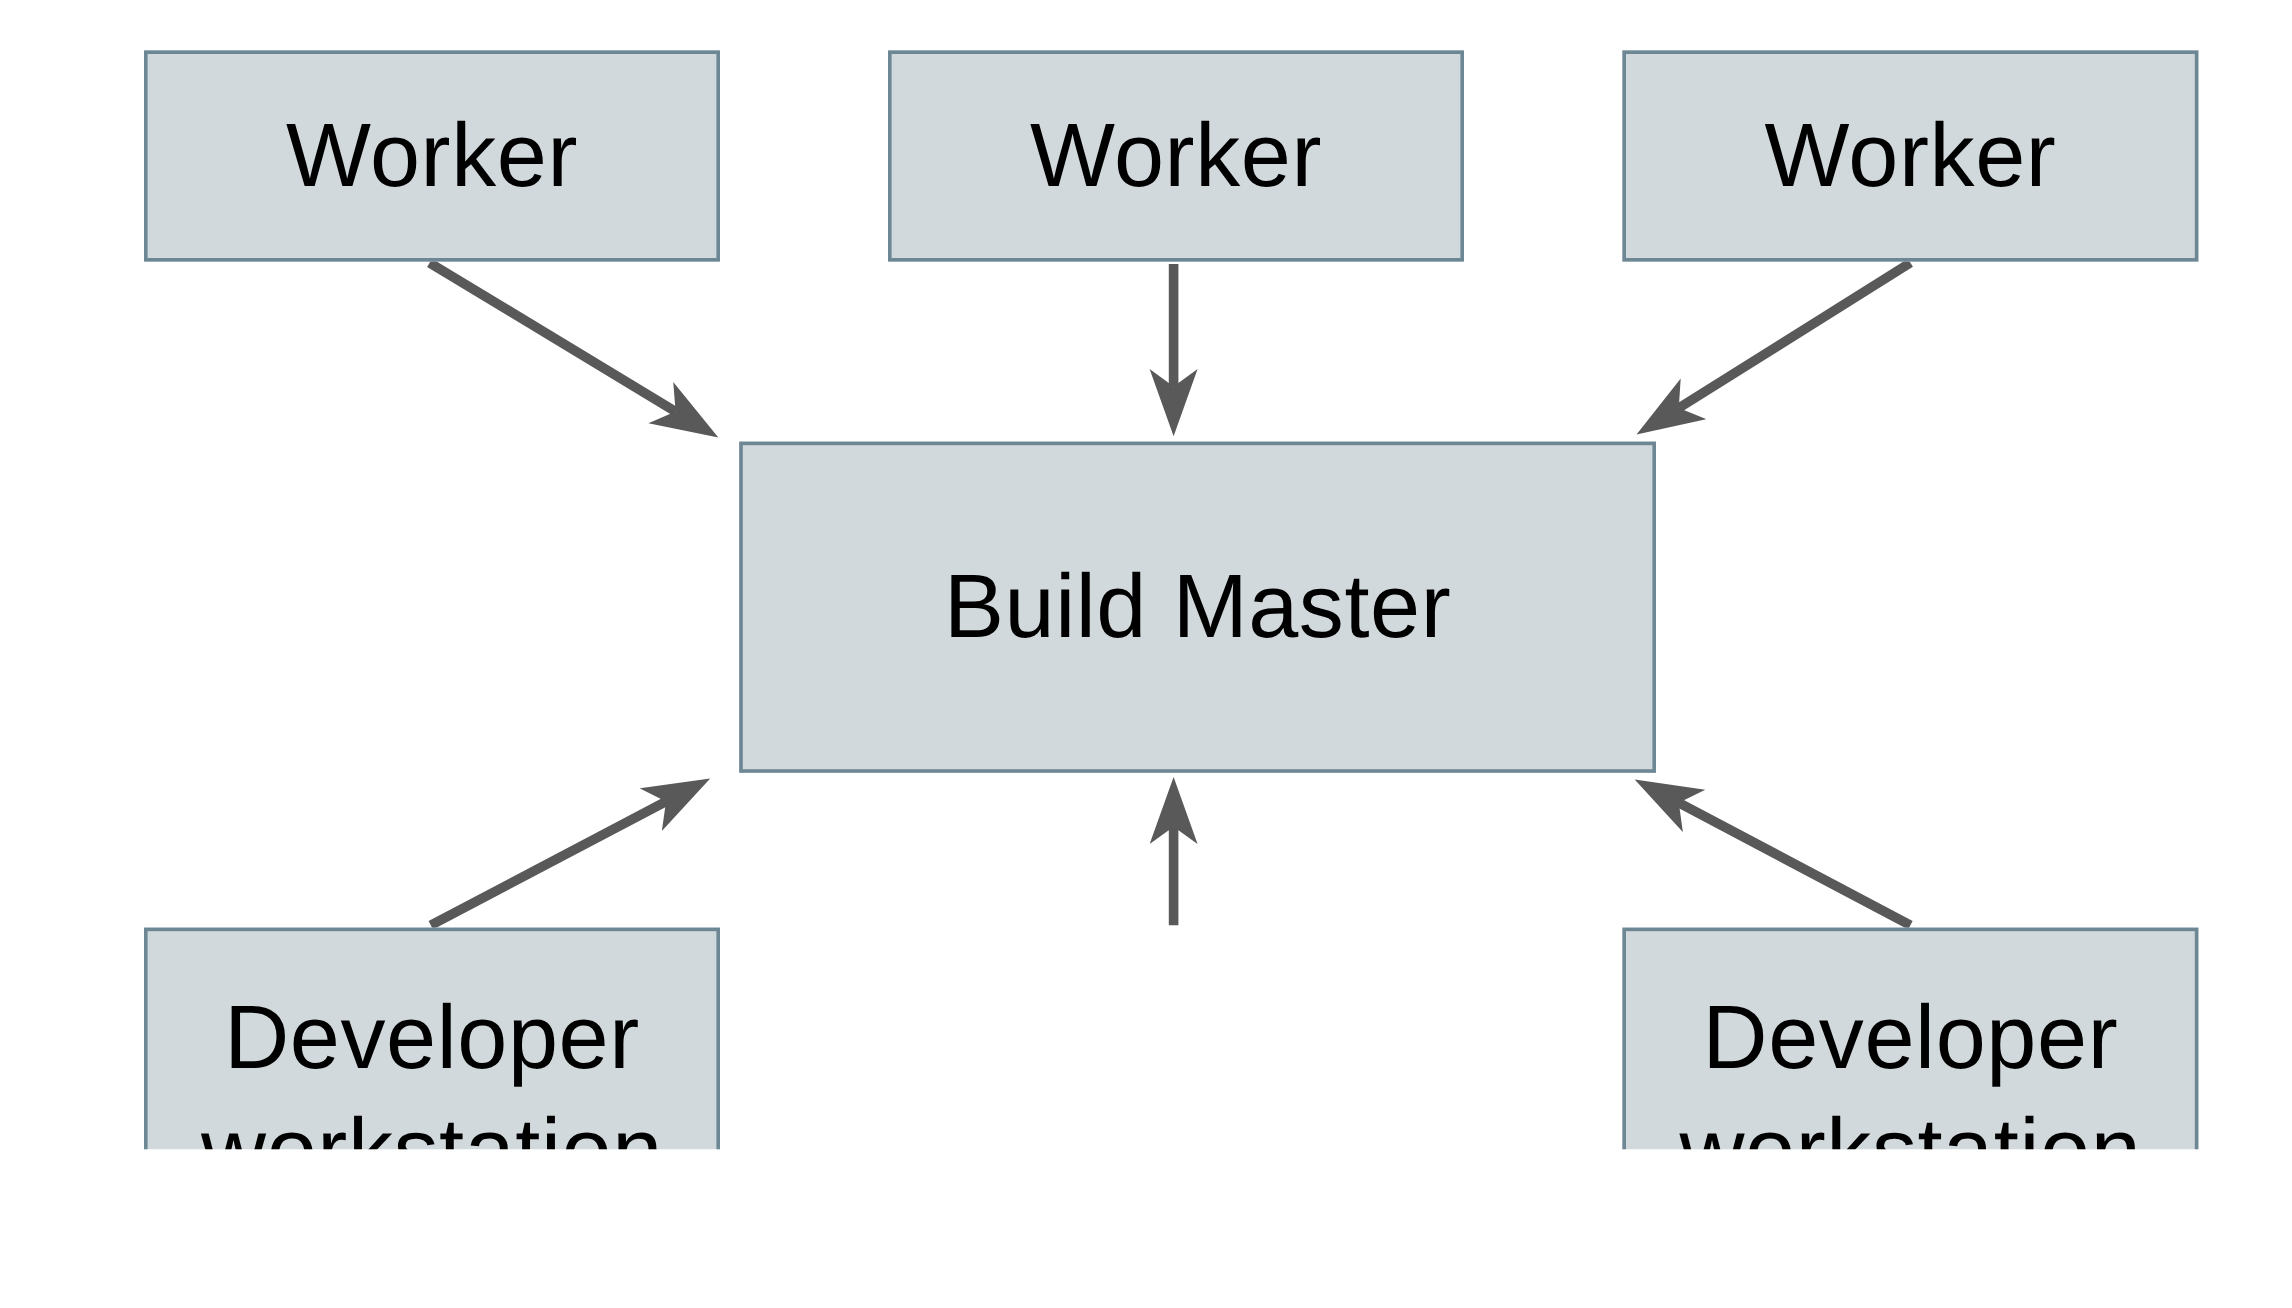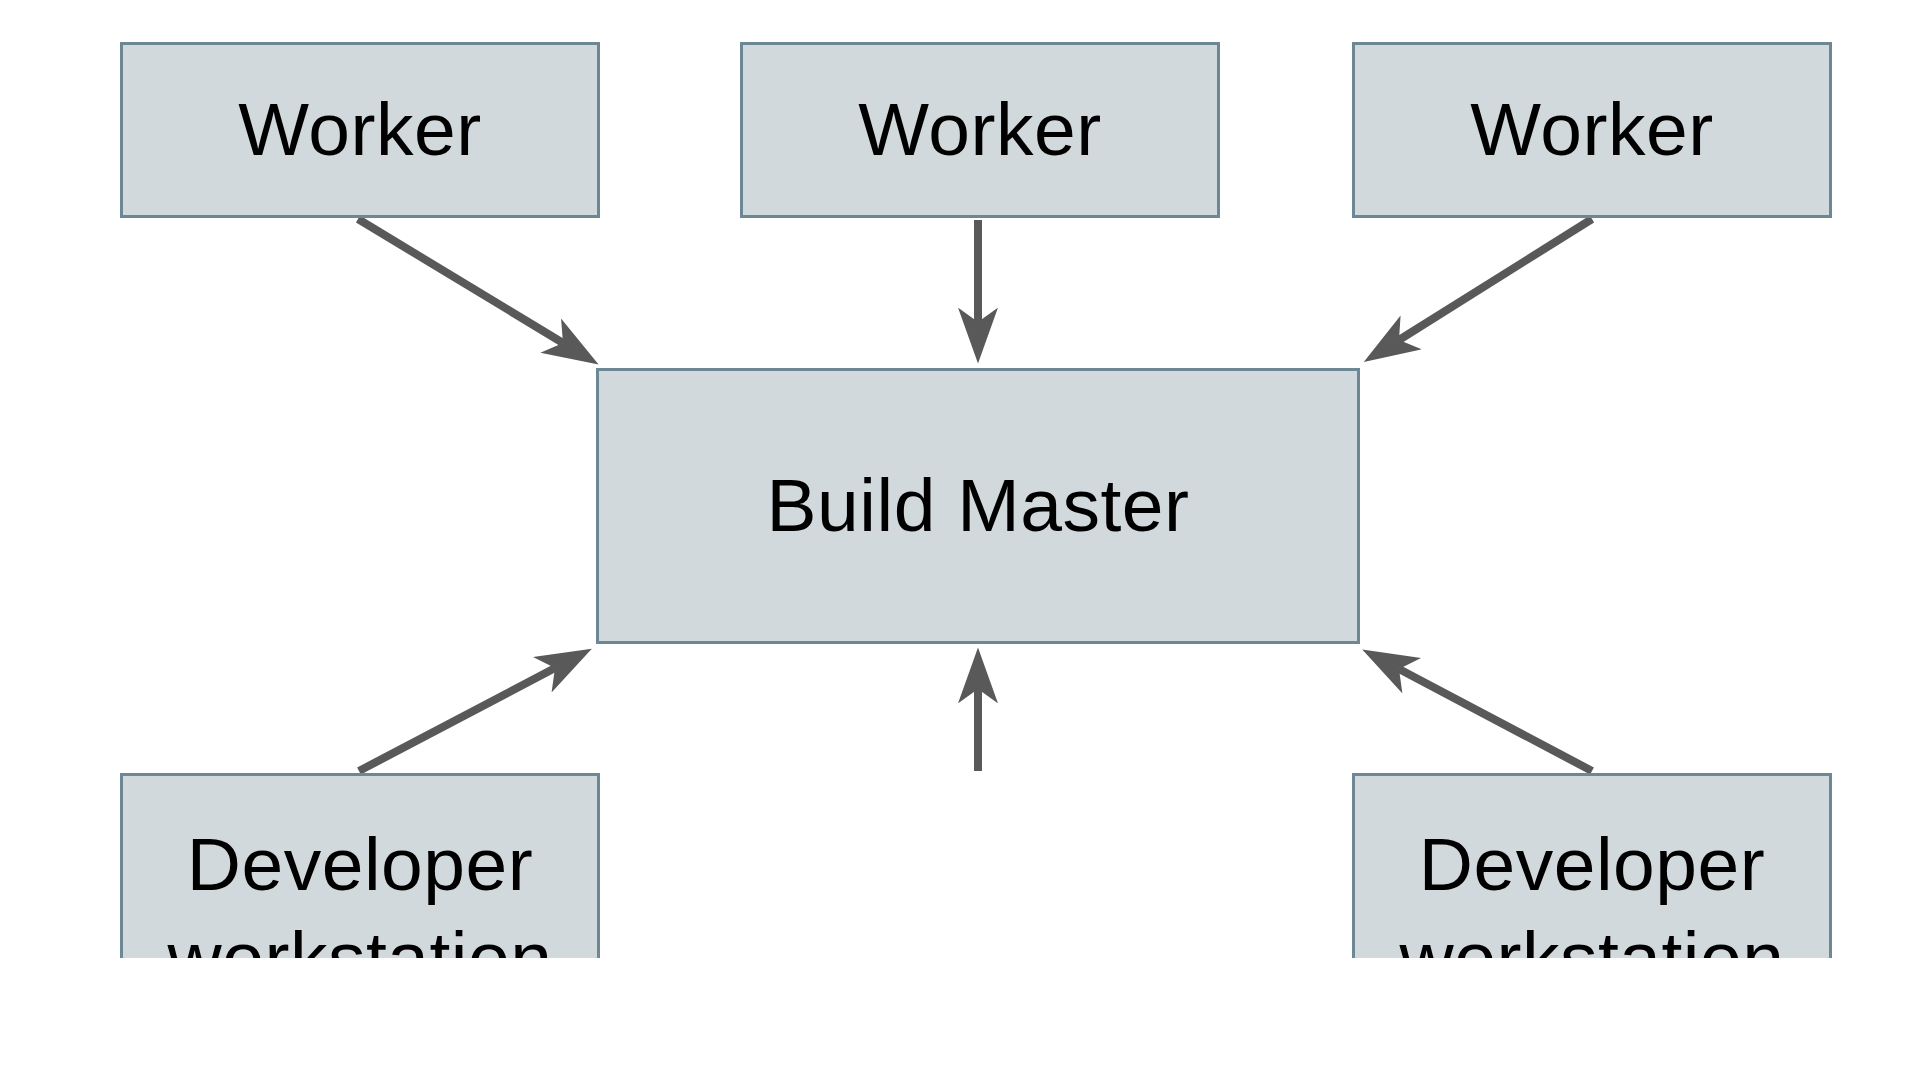--- a/index.html
+++ b/index.html
@@ -30,21 +30,21 @@
   .arrow-line{
     stroke:var(--arrow-color,#595959);
     stroke-width:8;
     fill:none;
   }
   .arrow-head-shape{fill:var(--arrow-color,#595959);}
   
   #n-worker1{left:120px;top:42px;width:480px;height:176px;}
   #n-worker2{left:740px;top:42px;width:480px;height:176px;}
   #n-worker3{left:1352px;top:42px;width:480px;height:176px;}
-  #n-build-master{left:596px;top:368px;width:764px;height:276px;justify-content:center;}
+  #n-build-master{left:616px;top:368px;width:764px;height:276px;justify-content:center;}
   #n-dev-left{left:120px;top:773px;width:480px;height:278px;}
   #n-ci-server{left:740px;top:773px;width:480px;height:278px;}
   #n-dev-right{left:1352px;top:773px;width:480px;height:278px;}
 </style>
 </head>
 <body>
 
 <div class="stage">
 
   <svg class="arrows" viewBox="0 0 1910 1090" xmlns="http://www.w3.org/2000/svg" aria-hidden="true">

